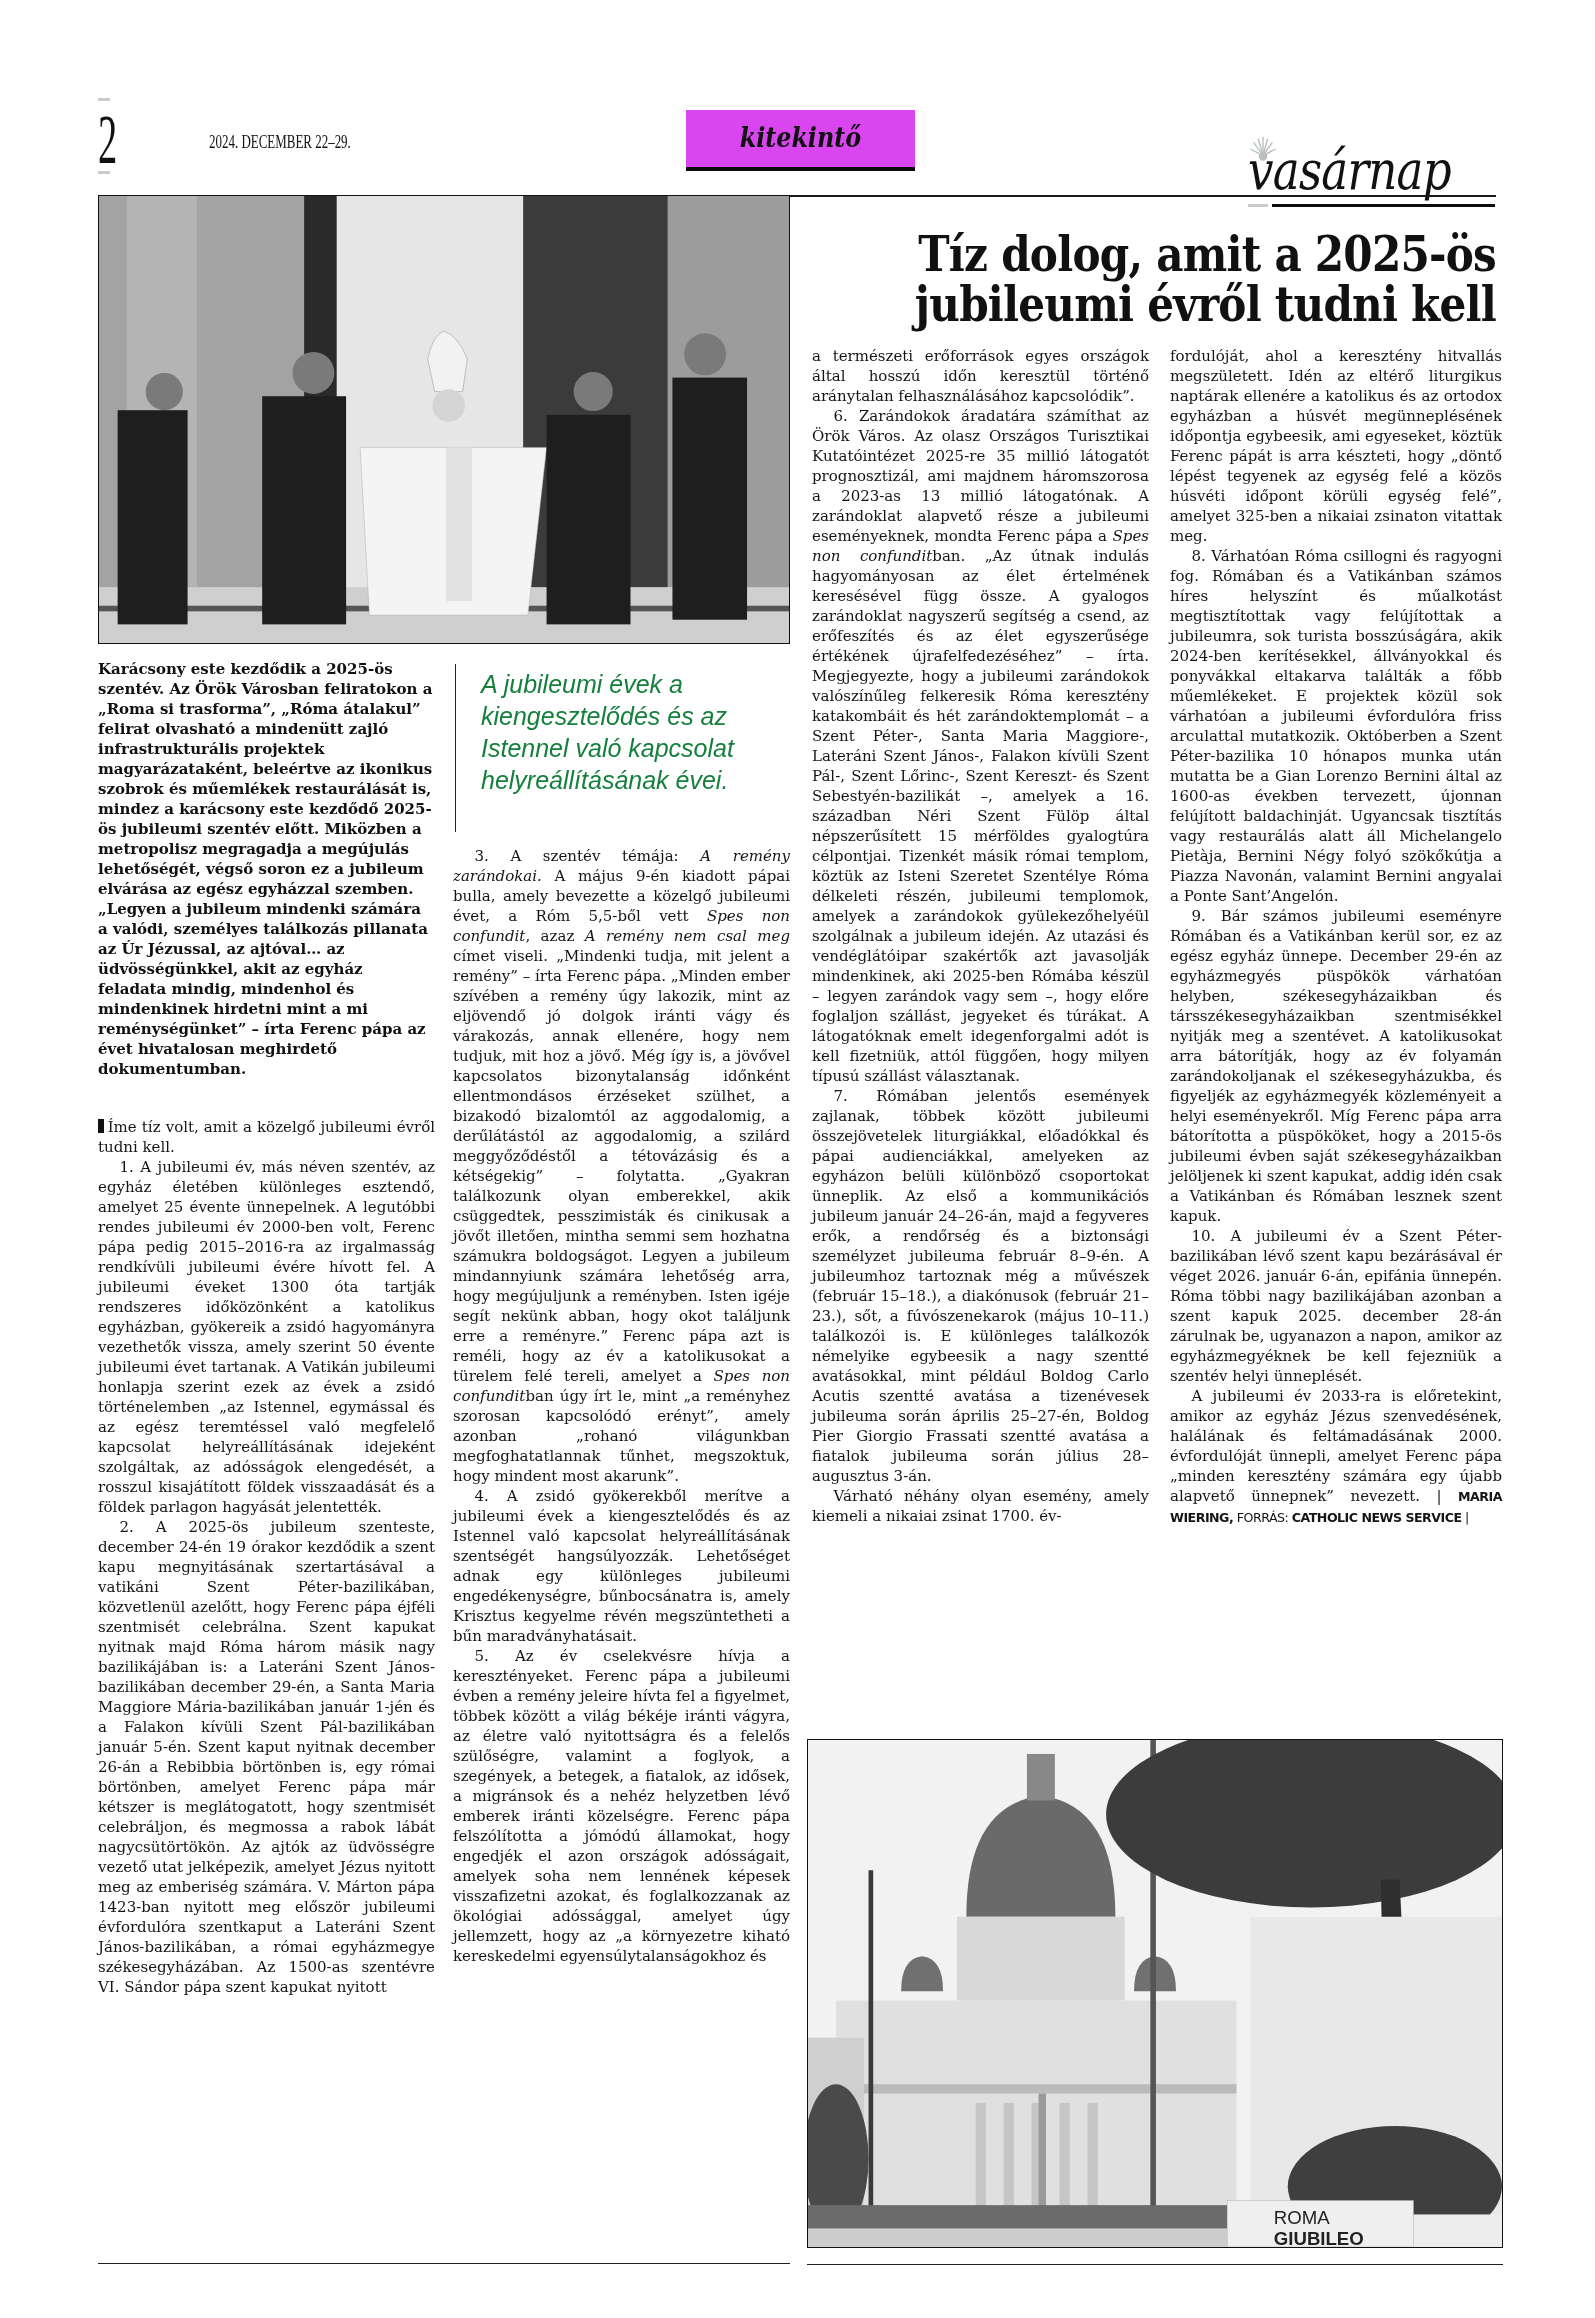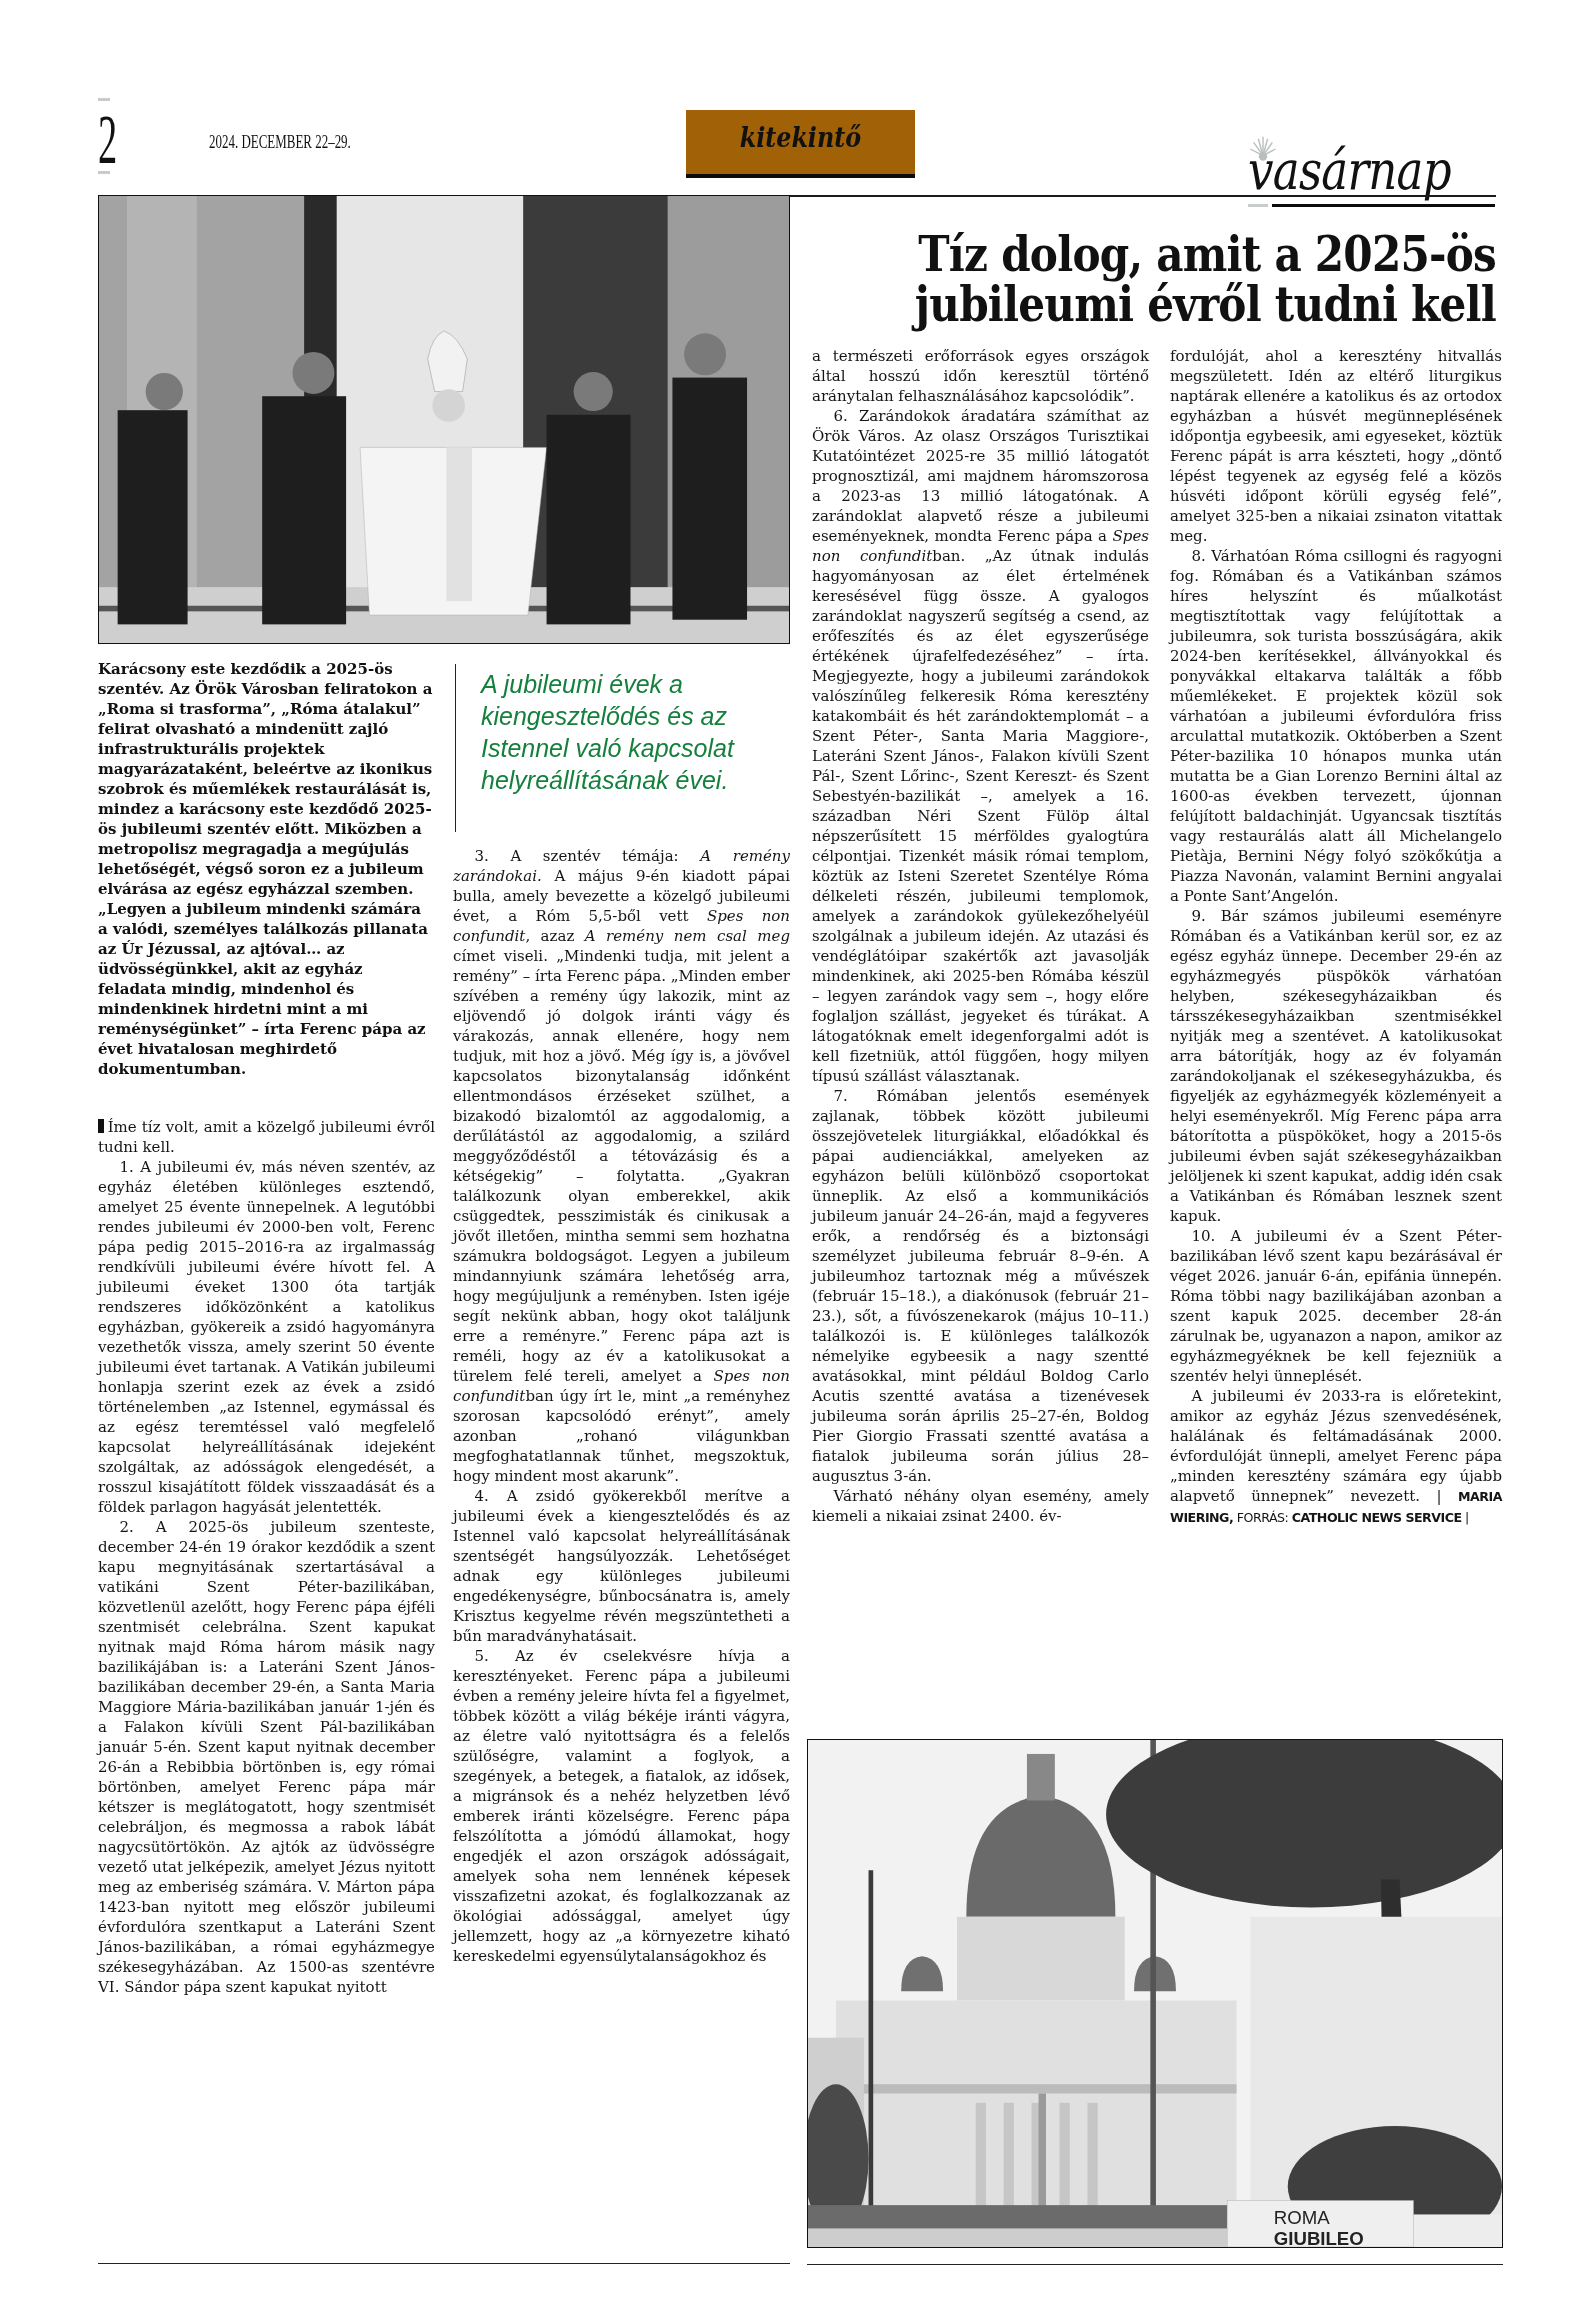--- a/index.html
+++ b/index.html
@@ -3,21 +3,21 @@
 <meta charset="utf-8">
 <style>
   * { box-sizing: border-box; margin: 0; padding: 0; }
   html, body { width: 1595px; height: 2319px; background: #ffffff; overflow: hidden; }
   body { position: relative; font-family: "DejaVu Serif", serif; color: #111; }
   .page-num-bar { position: absolute; left: 0; width: 12px; height: 3.3px; background: #c8ccca; }
   .page-num-bar.top { top: 0; }
   .page-num-bar.bot { top: 72px; }
   .page-num-abs { position: absolute; left: 98px; top: 105px; font-family: "Liberation Serif", serif; font-size: 70px; line-height: 1; transform: scaleX(0.55); transform-origin: left top; }
   .date { position: absolute; left: 209px; top: 132px; font-family: "Liberation Serif", serif; font-size: 18px; letter-spacing: 0px; transform: scaleX(0.72); transform-origin: left top; white-space: nowrap; }
-  .section-box { position: absolute; left: 686px; top: 110px; width: 229px; height: 68px; background: #a16207; border-bottom: 4.2px solid #0b0b0b; text-align: center; }
+  .section-box { position: absolute; left: 686px; top: 110px; width: 229px; height: 61px; background: #d946ef; border-bottom: 4.2px solid #0b0b0b; text-align: center; }
   .section-label { display: inline-block; font-family: "DejaVu Serif", serif; font-style: italic; font-weight: bold; font-size: 28px; line-height: 56px; transform: scaleX(0.85); }
   .brand { position: absolute; left: 1243px; top: 103px; width: 252px; height: 75px; margin-top: 32px; }
   .brand-sun { position: absolute; left: 5.6px; top: 0; width: 28px; height: 28px; }
   .brand-name { position: absolute; left: 4.7px; top: 8.4px; font-family: "DejaVu Serif", serif; font-style: italic; font-size: 55px; line-height: 1; transform: scaleX(0.82); transform-origin: left top; letter-spacing: -0.9px; }
   .brand-rule-grey { position: absolute; left: 4.7px; top: 69px; width: 20.6px; height: 3.3px; background: #c8ccca; }
   .brand-rule { position: absolute; left: 29px; top: 69px; width: 223px; height: 3.3px; background: #0b0b0b; }
 
   .top-rule { position: absolute; left: 98px; top: 195px; width: 1398px; height: 1.9px; background: #1a1a1a; }
 
   
@@ -130,21 +130,21 @@
 <div class="col col-2">
   <p class="ind"><span>3. A szentév témája: </span><i>A remény zarándokai.</i><span> A május 9-én kiadott pápai bulla, amely bevezette a közelgő jubileumi évet, a Róm 5,5-ből vett </span><i>Spes non confundit</i><span>, azaz </span><i>A remény nem csal meg</i><span> címet viseli. „Mindenki tudja, mit jelent a remény” – írta Ferenc pápa. „Minden ember szívében a remény úgy lakozik, mint az eljövendő jó dolgok iránti vágy és várakozás, annak ellenére, hogy nem tudjuk, mit hoz a jövő. Még így is, a jövővel kapcsolatos bizonytalanság időnként ellentmondásos érzéseket szülhet, a bizakodó bizalomtól az aggodalomig, a derűlátástól az aggodalomig, a szilárd meggyőződéstől a tétovázásig és a kétségekig” – folytatta. „Gyakran találkozunk olyan emberekkel, akik csüggedtek, pesszimisták és cinikusak a jövőt illetően, mintha semmi sem hozhatna számukra boldogságot. Legyen a jubileum mindannyiunk számára lehetőség arra, hogy megújuljunk a reményben. Isten igéje segít nekünk abban, hogy okot találjunk erre a reményre.” Ferenc pápa azt is reméli, hogy az év a katolikusokat a türelem felé tereli, amelyet a </span><i>Spes non confundit</i><span>ban úgy írt le, mint „a reményhez szorosan kapcsolódó erényt”, amely azonban „rohanó világunkban megfoghatatlannak tűnhet, megszoktuk, hogy mindent most akarunk”.</span></p>
   <p class="ind">4. A zsidó gyökerekből merítve a jubileumi évek a kiengesztelődés és az Istennel való kapcsolat helyreállításának szentségét hangsúlyozzák. Lehetőséget adnak egy különleges jubileumi engedékenységre, bűnbocsánatra is, amely Krisztus kegyelme révén megszüntetheti a bűn maradványhatásait.</p>
   <p class="ind">5. Az év cselekvésre hívja a keresztényeket. Ferenc pápa a jubileumi évben a remény jeleire hívta fel a figyelmet, többek között a világ békéje iránti vágyra, az életre való nyitottságra és a felelős szülőségre, valamint a foglyok, a szegények, a betegek, a fiatalok, az idősek, a migránsok és a nehéz helyzetben lévő emberek iránti közelségre. Ferenc pápa felszólította a jómódú államokat, hogy engedjék el azon országok adósságait, amelyek soha nem lennének képesek visszafizetni azokat, és foglalkozzanak az ökológiai adóssággal, amelyet úgy jellemzett, hogy az „a környezetre kiható kereskedelmi egyensúlytalanságokhoz és</p>
 </div>
 
 <div class="col col-3">
   <p>a természeti erőforrások egyes országok által hosszú időn keresztül történő aránytalan felhasználásához kapcsolódik”.</p>
   <p class="ind"><span>6. Zarándokok áradatára számíthat az Örök Város. Az olasz Országos Turisztikai Kutatóintézet 2025-re 35 millió látogatót prognosztizál, ami majdnem háromszorosa a 2023-as 13 millió látogatónak. A zarándoklat alapvető része a jubileumi eseményeknek, mondta Ferenc pápa a </span><i>Spes non confundit</i><span>ban. „Az útnak indulás hagyományosan az élet értelmének keresésével függ össze. A gyalogos zarándoklat nagyszerű segítség a csend, az erőfeszítés és az élet egyszerűsége értékének újrafelfedezéséhez” – írta. Megjegyezte, hogy a jubileumi zarándokok valószínűleg felkeresik Róma keresztény katakombáit és hét zarándoktemplomát – a Szent Péter-, Santa Maria Maggiore-, Lateráni Szent János-, Falakon kívüli Szent Pál-, Szent Lőrinc-, Szent Kereszt- és Szent Sebestyén-bazilikát –, amelyek a 16. században Néri Szent Fülöp által népszerűsített 15 mérföldes gyalogtúra célpontjai. Tizenkét másik római templom, köztük az Isteni Szeretet Szentélye Róma délkeleti részén, jubileumi templomok, amelyek a zarándokok gyülekezőhelyéül szolgálnak a jubileum idején. Az utazási és vendéglátóipar szakértők azt javasolják mindenkinek, aki 2025-ben Rómába készül – legyen zarándok vagy sem –, hogy előre foglaljon szállást, jegyeket és túrákat. A látogatóknak emelt idegenforgalmi adót is kell fizetniük, attól függően, hogy milyen típusú szállást választanak.</span></p>
   <p class="ind">7. Rómában jelentős események zajlanak, többek között jubileumi összejövetelek liturgiákkal, előadókkal és pápai audienciákkal, amelyeken az egyházon belüli különböző csoportokat ünneplik. Az első a kommunikációs jubileum január 24–26-án, majd a fegyveres erők, a rendőrség és a biztonsági személyzet jubileuma február 8–9-én. A jubileumhoz tartoznak még a művészek (február 15–18.), a diakónusok (február 21–23.), sőt, a fúvószenekarok (május 10–11.) találkozói is. E különleges találkozók némelyike egybeesik a nagy szentté avatásokkal, mint például Boldog Carlo Acutis szentté avatása a tizenévesek jubileuma során április 25–27-én, Boldog Pier Giorgio Frassati szentté avatása a fiatalok jubileuma során július 28–augusztus 3-án.</p>
-  <p class="ind">Várható néhány olyan esemény, amely kiemeli a nikaiai zsinat 2400. év-</p>
+  <p class="ind">Várható néhány olyan esemény, amely kiemeli a nikaiai zsinat 1700. év-</p>
 </div>
 
 <div class="col col-4">
   <p>fordulóját, ahol a keresztény hitvallás megszületett. Idén az eltérő liturgikus naptárak ellenére a katolikus és az ortodox egyházban a húsvét megünneplésének időpontja egybeesik, ami egyeseket, köztük Ferenc pápát is arra készteti, hogy „döntő lépést tegyenek az egység felé a közös húsvéti időpont körüli egység felé”, amelyet 325-ben a nikaiai zsinaton vitattak meg.</p>
   <p class="ind">8. Várhatóan Róma csillogni és ragyogni fog. Rómában és a Vatikánban számos híres helyszínt és műalkotást megtisztítottak vagy felújítottak a jubileumra, sok turista bosszúságára, akik 2024-ben kerítésekkel, állványokkal és ponyvákkal eltakarva találták a főbb műemlékeket. E projektek közül sok várhatóan a jubileumi évfordulóra friss arculattal mutatkozik. Októberben a Szent Péter-bazilika 10 hónapos munka után mutatta be a Gian Lorenzo Bernini által az 1600-as években tervezett, újonnan felújított baldachinját. Ugyancsak tisztítás vagy restaurálás alatt áll Michelangelo Pietàja, Bernini Négy folyó szökőkútja a Piazza Navonán, valamint Bernini angyalai a Ponte Sant’Angelón.</p>
   <p class="ind">9. Bár számos jubileumi eseményre Rómában és a Vatikánban kerül sor, ez az egész egyház ünnepe. December 29-én az egyházmegyés püspökök várhatóan helyben, székesegyházaikban és társszékesegyházaikban szentmisékkel nyitják meg a szentévet. A katolikusokat arra bátorítják, hogy az év folyamán zarándokoljanak el székesegyházukba, és figyeljék az egyházmegyék közleményeit a helyi eseményekről. Míg Ferenc pápa arra bátorította a püspököket, hogy a 2015-ös jubileumi évben saját székesegyházaikban jelöljenek ki szent kapukat, addig idén csak a Vatikánban és Rómában lesznek szent kapuk.</p>
   <p class="ind">10. A jubileumi év a Szent Péter-bazilikában lévő szent kapu bezárásával ér véget 2026. január 6-án, epifánia ünnepén. Róma többi nagy bazilikájában azonban a szent kapuk 2025. december 28-án zárulnak be, ugyanazon a napon, amikor az egyházmegyéknek be kell fejezniük a szentév helyi ünneplését.</p>
   <p class="ind"><span>A jubileumi év 2033-ra is előretekint, amikor az egyház Jézus szenvedésének, halálának és feltámadásának 2000. évfordulóját ünnepli, amelyet Ferenc pápa „minden keresztény számára egy újabb alapvető ünnepnek” nevezett. | </span><span class="byline-b">MARIA WIERING,</span><span class="byline-n"> FORRÁS: </span><span class="byline-b">CATHOLIC NEWS SERVICE</span><span class="byline-n"> |</span></p>
 </div>
 

